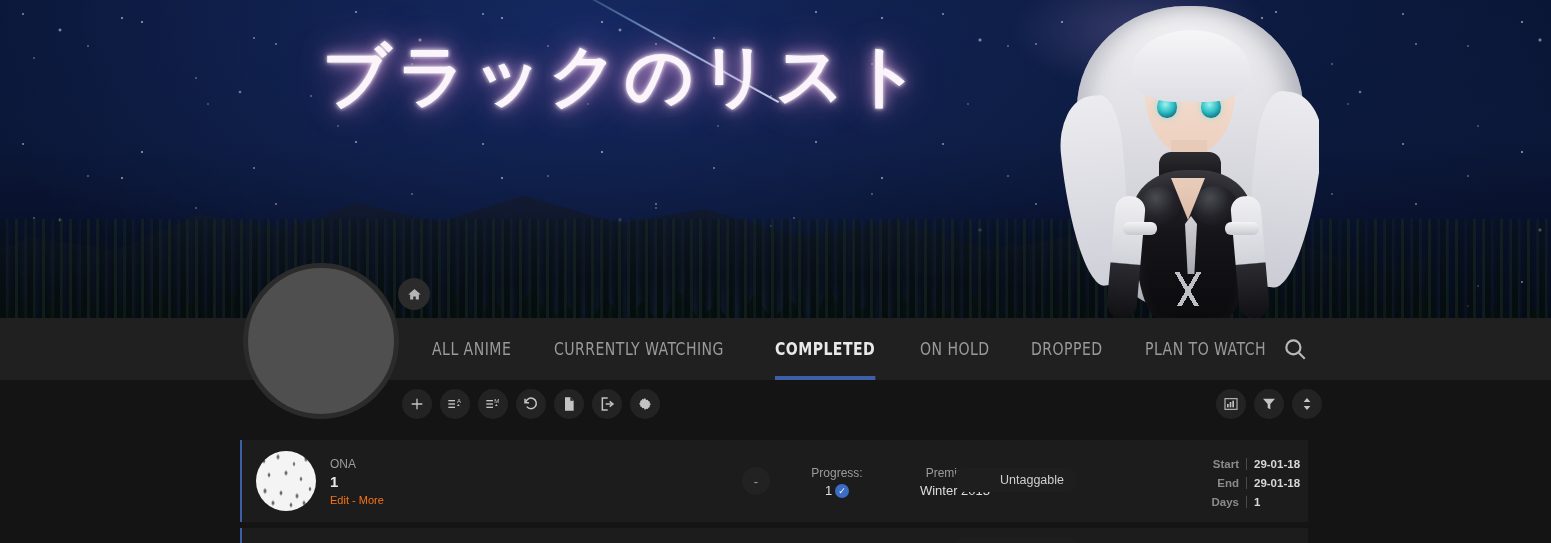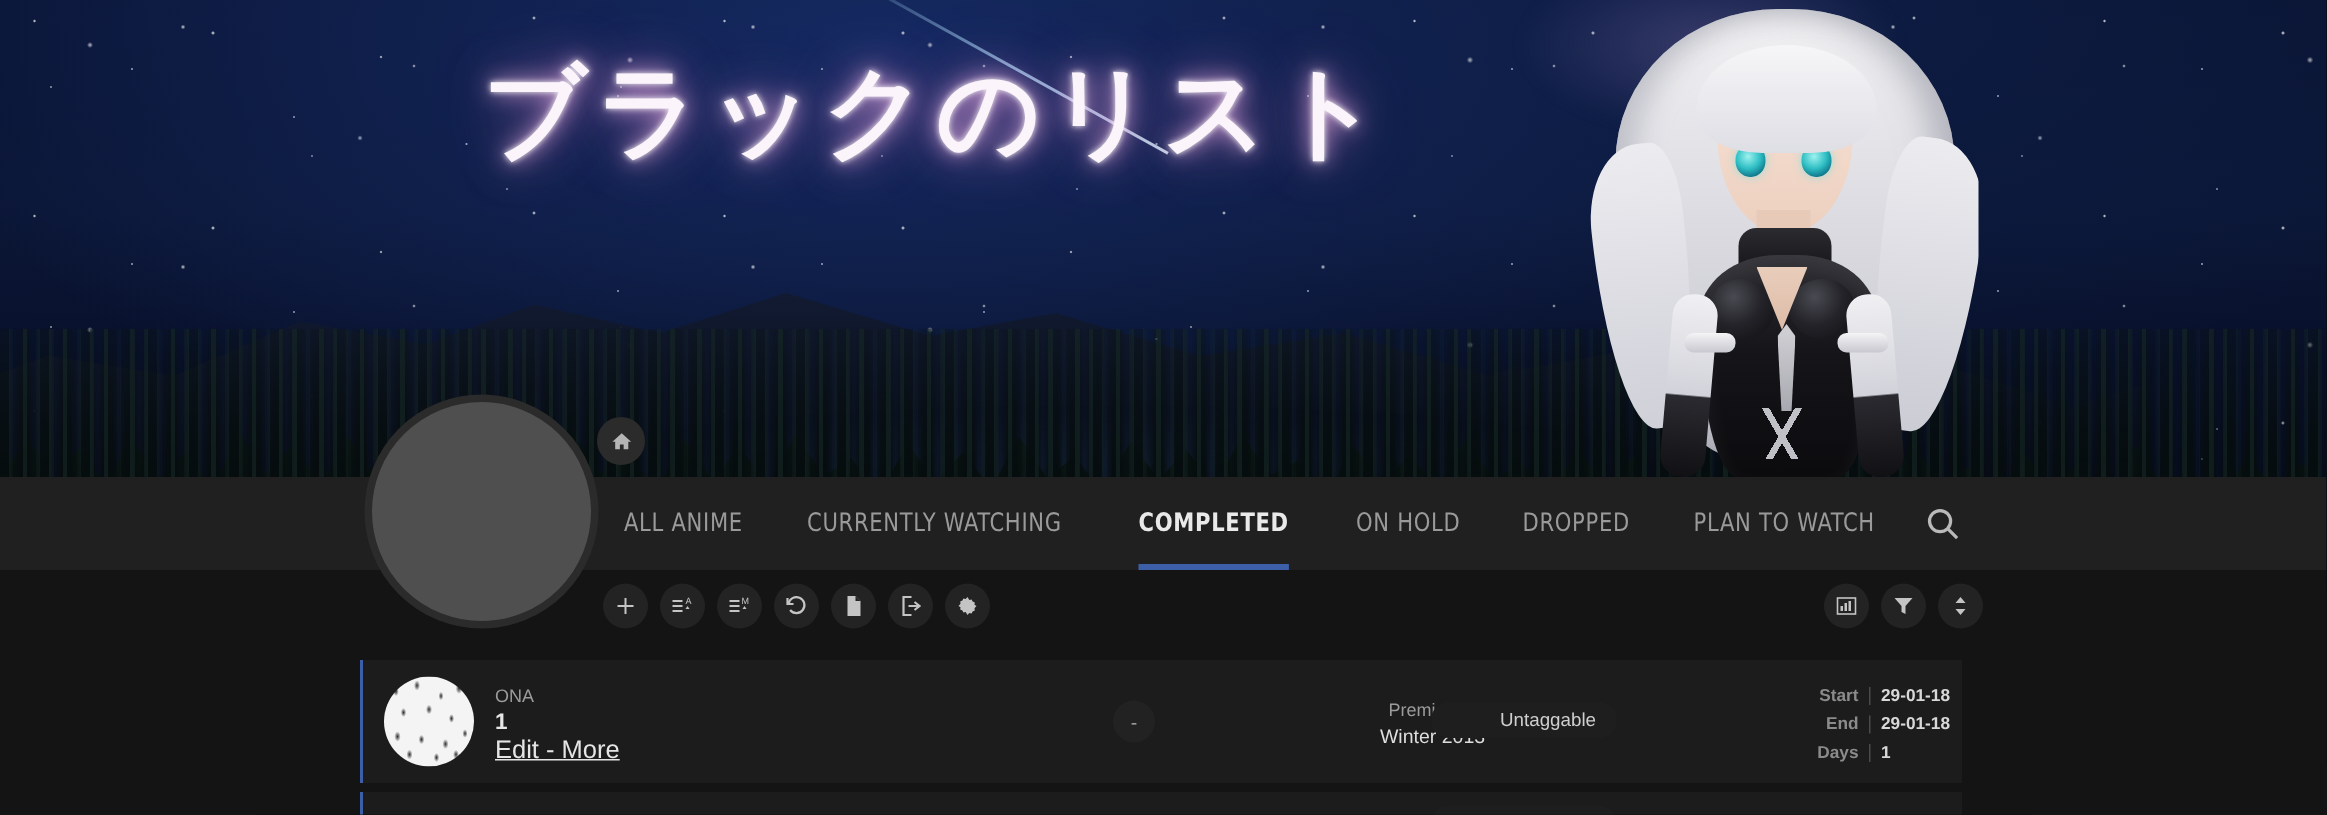--- a/index.html
+++ b/index.html
@@ -288,21 +288,21 @@
 
   
   .navbar {
     position: absolute;
     left: 0; top: 318px;
     width: 1551px; height: 62px;
     background: #202020;
   }
   .nav-tabs {
     position: absolute;
-    left: 416px; top: 0;
+    left: 432px; top: 0;
     height: 62px;
     display: flex;
     align-items: center;
     gap: 36px;
   }
   .nav-tab {
     position: relative;
     height: 62px;
     display: flex;
     align-items: center;
@@ -435,24 +435,23 @@
     line-height: 16px;
   }
   .row-title {
     font-size: 15px;
     font-weight: 700;
     color: #e6e6e6;
     line-height: 20px;
     cursor: pointer;
   }
   .row-links {
-    font-size: 17px;
-    color: #e5e5e5;
+    font-size: 11px;
+    color: #f97316;
     line-height: 16px;
-    text-decoration: underline;
   }
 
   .row-score {
     position: absolute;
     left: 500px; top: 27px;
     width: 28px; height: 28px;
     border-radius: 50%;
     background: #222;
     display: flex; align-items: center; justify-content: center;
     font-size: 13px;
@@ -688,20 +687,26 @@
       <div class="row-cover"></div>
 
       <div class="row-titlebox">
         <div class="row-format">ONA</div>
         <div class="row-title">1</div>
         <div class="row-links">Edit - More</div>
       </div>
 
       <div class="row-score">-</div>
 
+      <div class="col col-progress">
+        <div>Progress:</div>
+        <div class="val">
+          <span>1</span><span class="check-badge">✓</span>
+        </div>
+      </div>
 
       <div class="col col-premiered">
         <div>Premiered:</div>
         <div class="val">Winter 2013</div>
       </div>
 
       <div class="tag-pill">Untaggable</div>
 
 
       <div class="dates">

